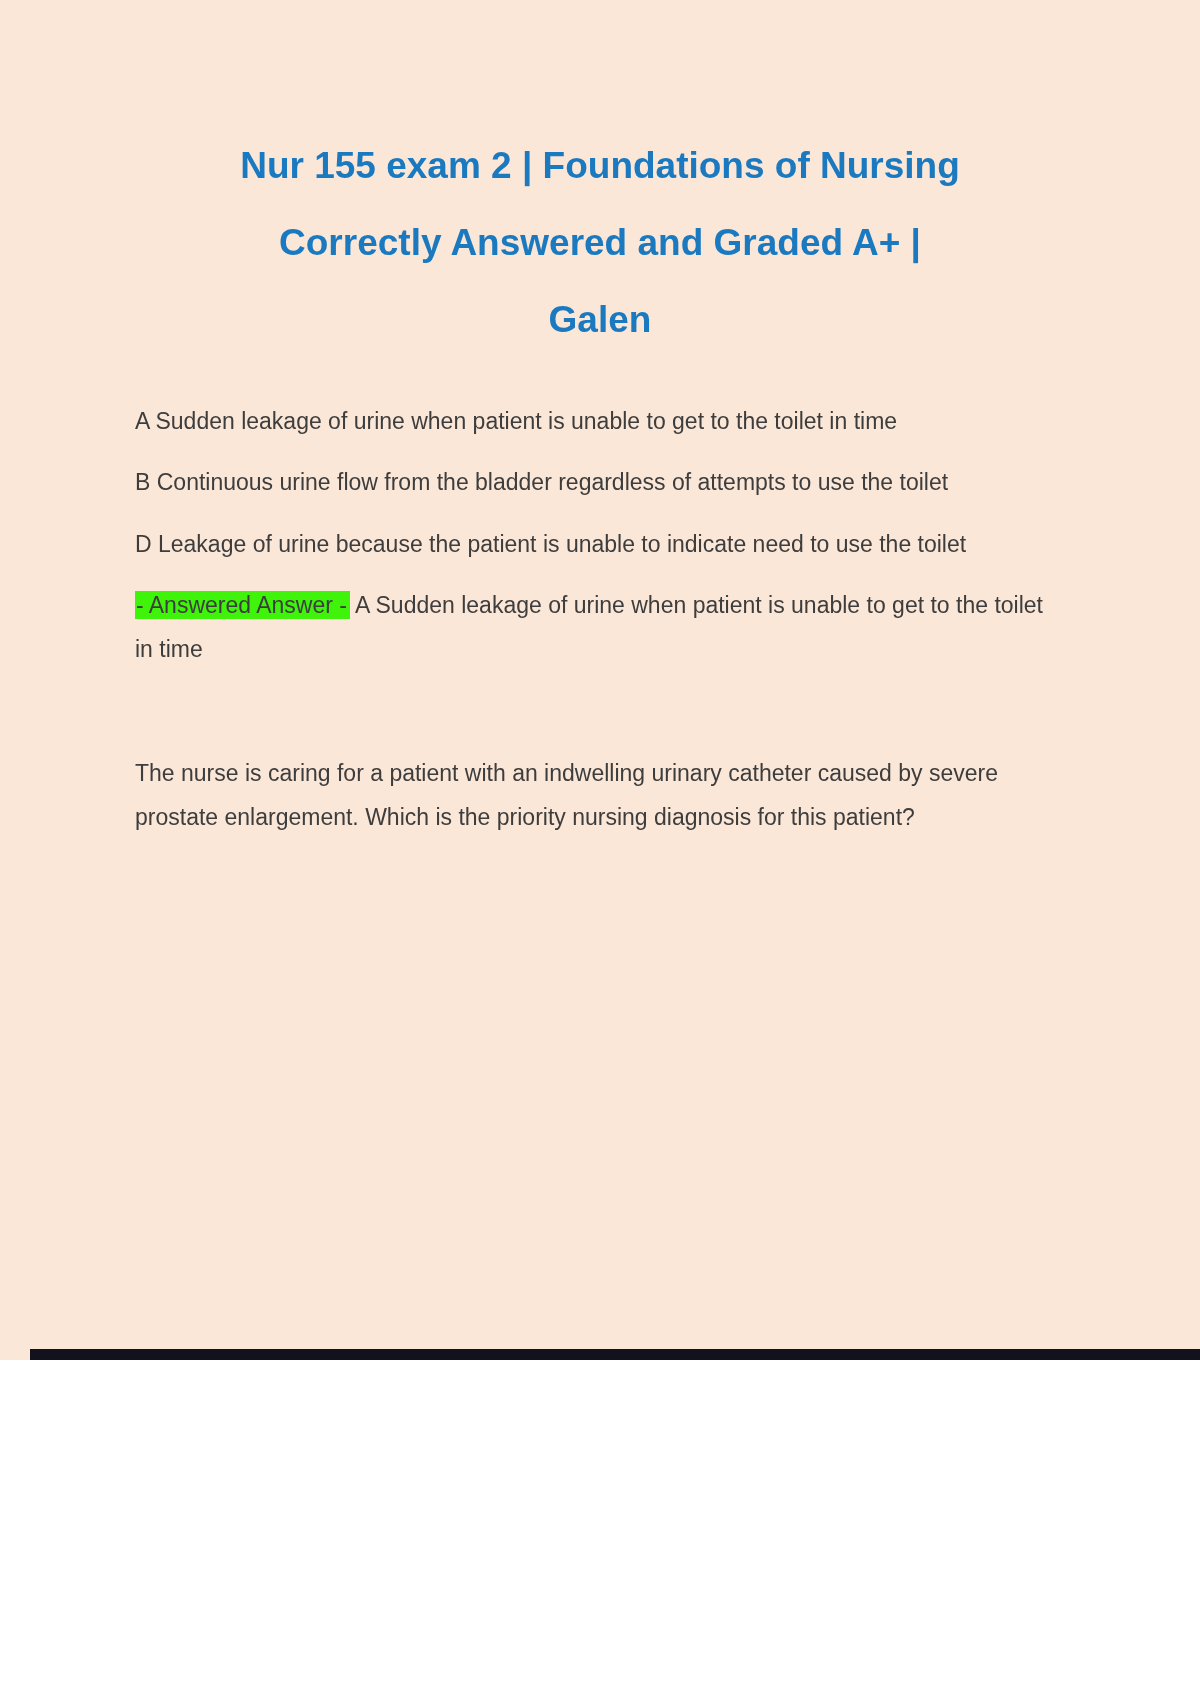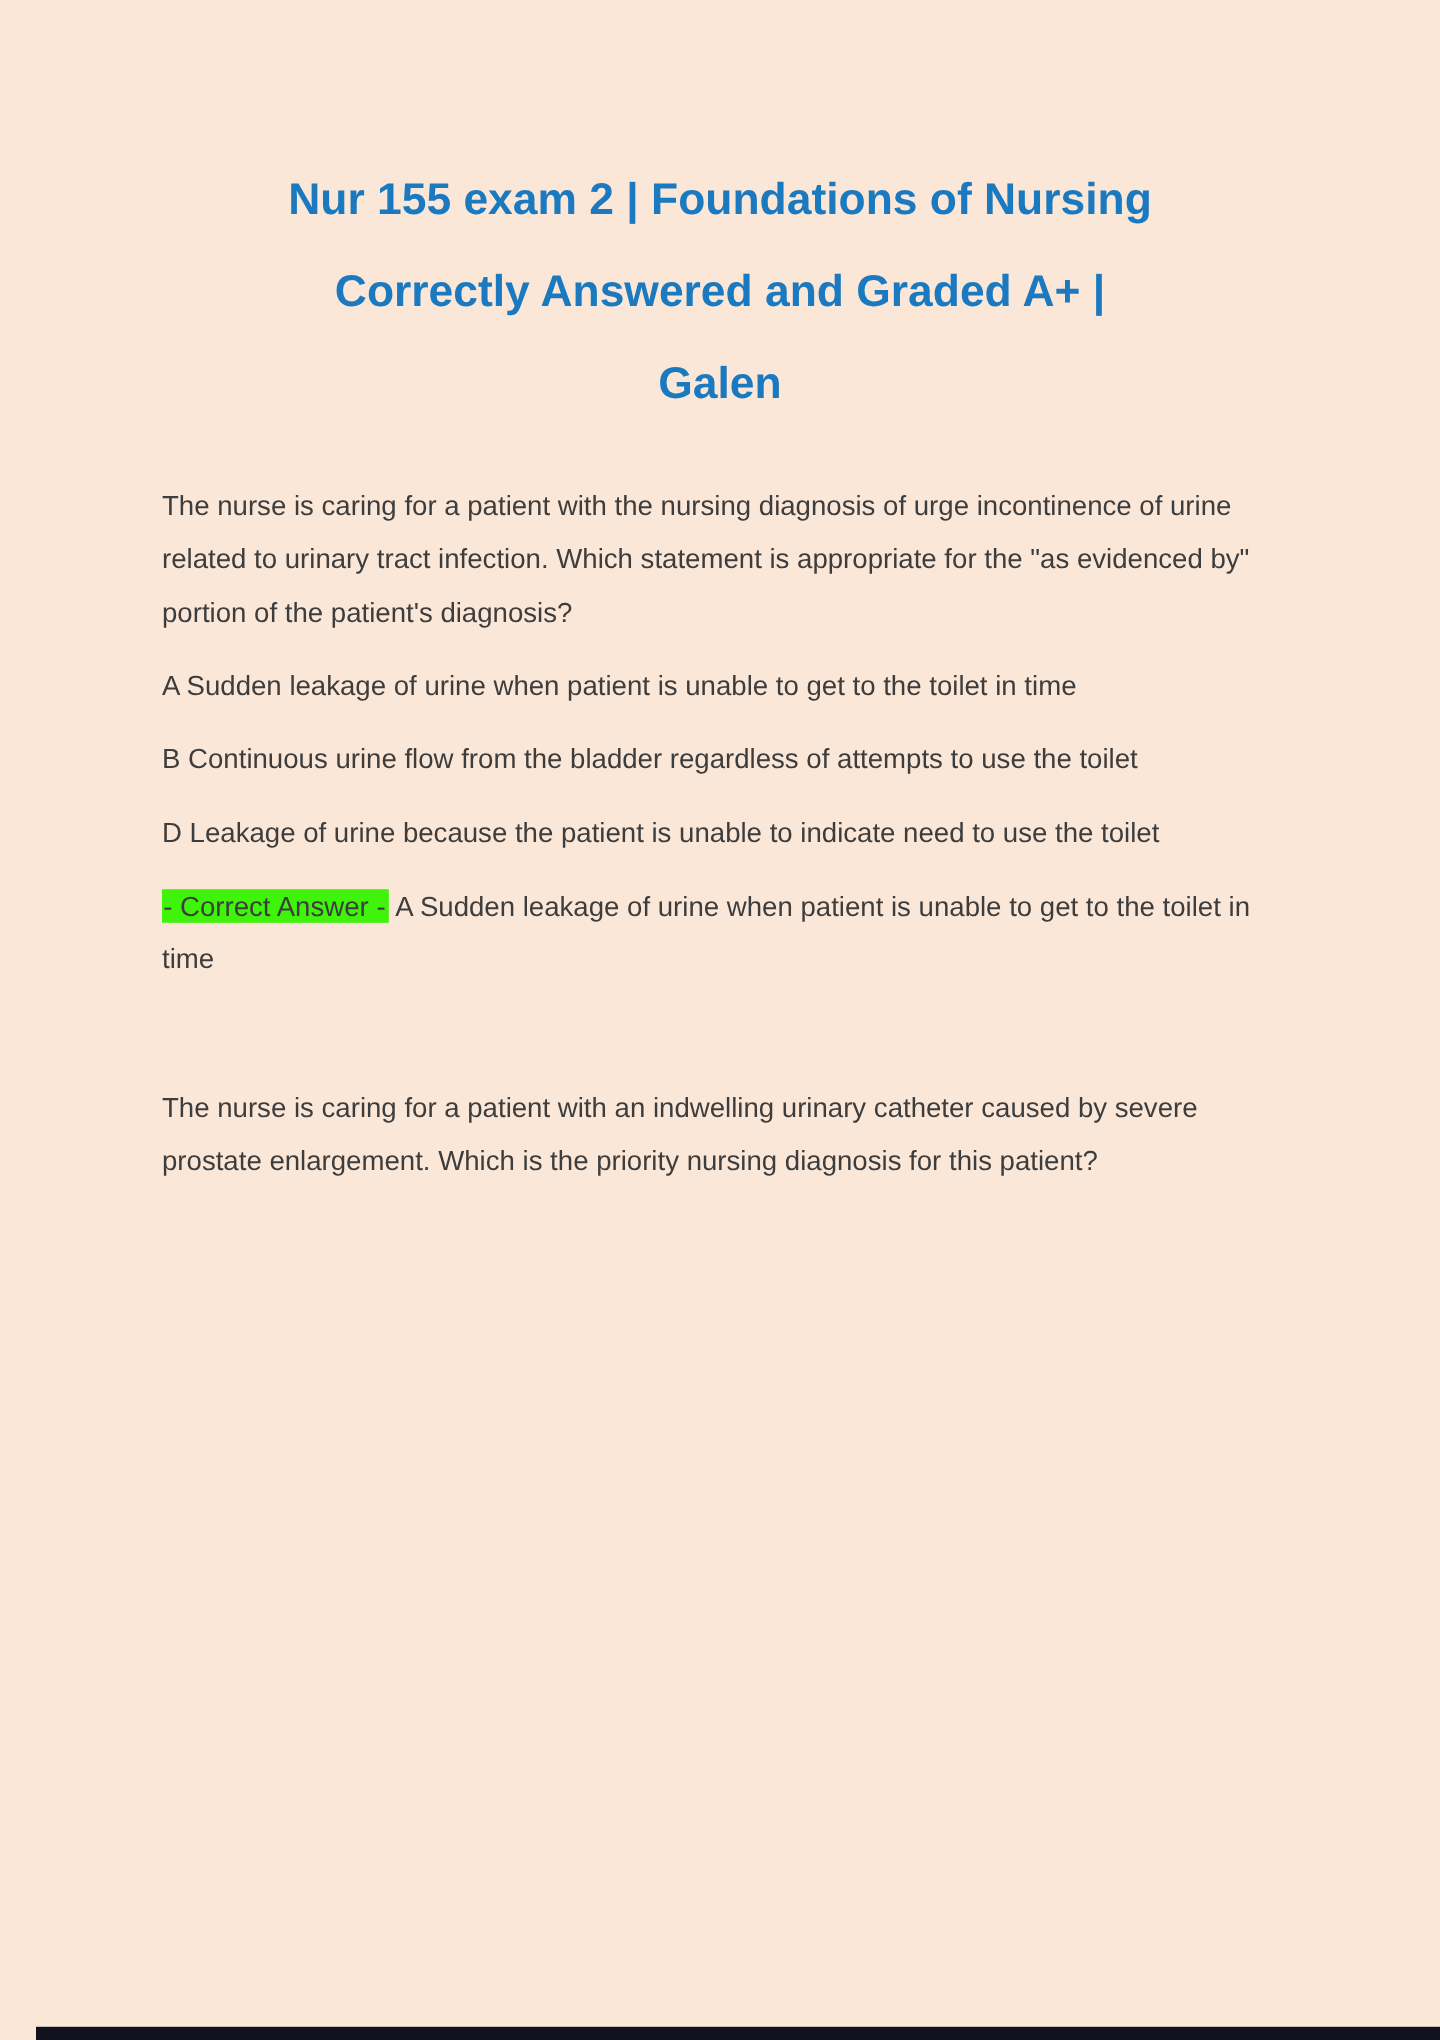--- a/index.html
+++ b/index.html
@@ -1,21 +1,21 @@
 <!DOCTYPE html>
 <html style="--background: #fbe7d8; --title: #1b79c0; --body-text: #3d3d3d; --highlight: #3ff30b; --footer-bar: #12121e;"><head>
 <meta charset="utf-8">
 <style>
   * { margin: 0; padding: 0; box-sizing: border-box; }
   html, body { background: #ffffff; }
 
   .page {
     position: relative;
     width: 1200px;
-    height: 1700px;
+    height: 1360px;
     margin: 0 auto;
     background: var(--background, #fbe7d8);
     font-family: "Liberation Sans", sans-serif;
     padding: 128px 135px 0 135px;
     overflow: hidden;
   }
 
   .doc-title {
     color: var(--title, #1b79c0);
     font-size: 37px;
@@ -51,30 +51,29 @@
     background: var(--footer-bar, #12121e);
   }
 </style>
 </head>
 <body>
 
 <div class="page">
 
   <h1 class="doc-title">Nur 155 exam 2 | Foundations of Nursing Correctly Answered and Graded A+ | Galen</h1>
 
-  <p class="para">The nurse is caring for a patient with the nursing diagnosis of urge incontinence of urine related to urinary tract infection. Which statement is appropriate for the "as evidenced by" portion of the patient's diagnosis?</p>
 
   <p class="para">A Sudden leakage of urine when patient is unable to get to the toilet in time</p>
 
   <p class="para">B Continuous urine flow from the bladder regardless of attempts to use the toilet</p>
 
 
   <p class="para">D Leakage of urine because the patient is unable to indicate need to use the toilet</p>
 
-  <p class="para"><span class="highlight">- Correct Answer -</span><span> A Sudden leakage of urine when patient is unable to get to the toilet in time</span></p>
+  <p class="para"><span class="highlight">- Answered Answer -</span><span> A Sudden leakage of urine when patient is unable to get to the toilet in time</span></p>
 
   <div class="spacer"></div>
 
   <p class="para">The nurse is caring for a patient with an indwelling urinary catheter caused by severe prostate enlargement. Which is the priority nursing diagnosis for this patient?</p>
 
 
 
 
   <div class="footer-bar"></div>
 

